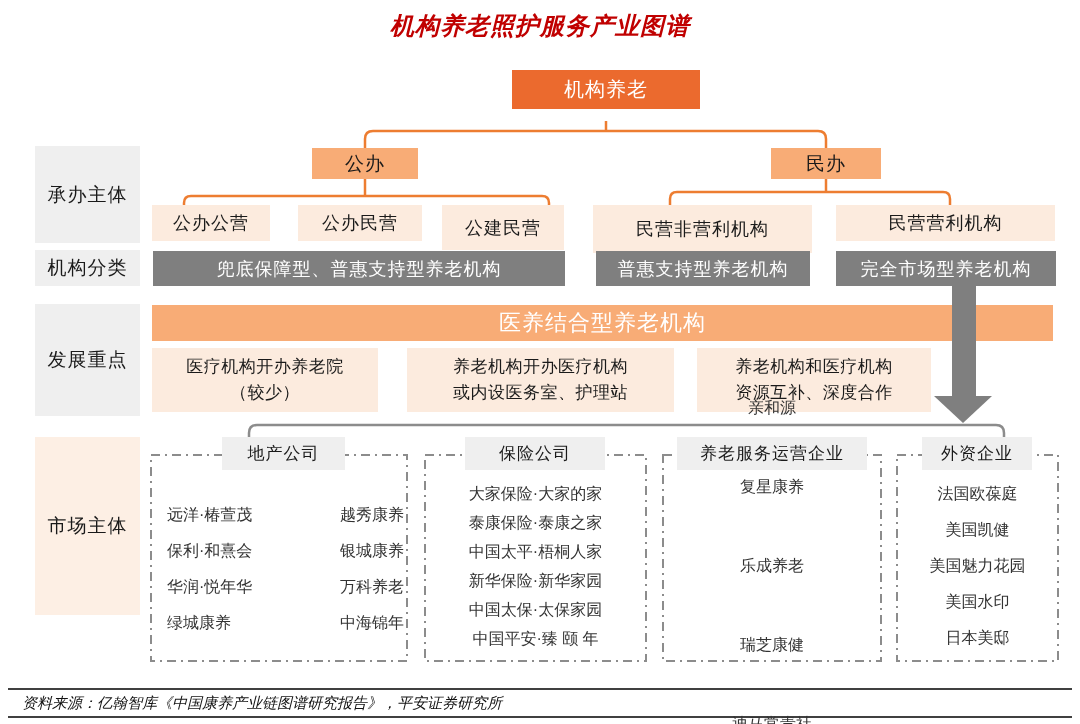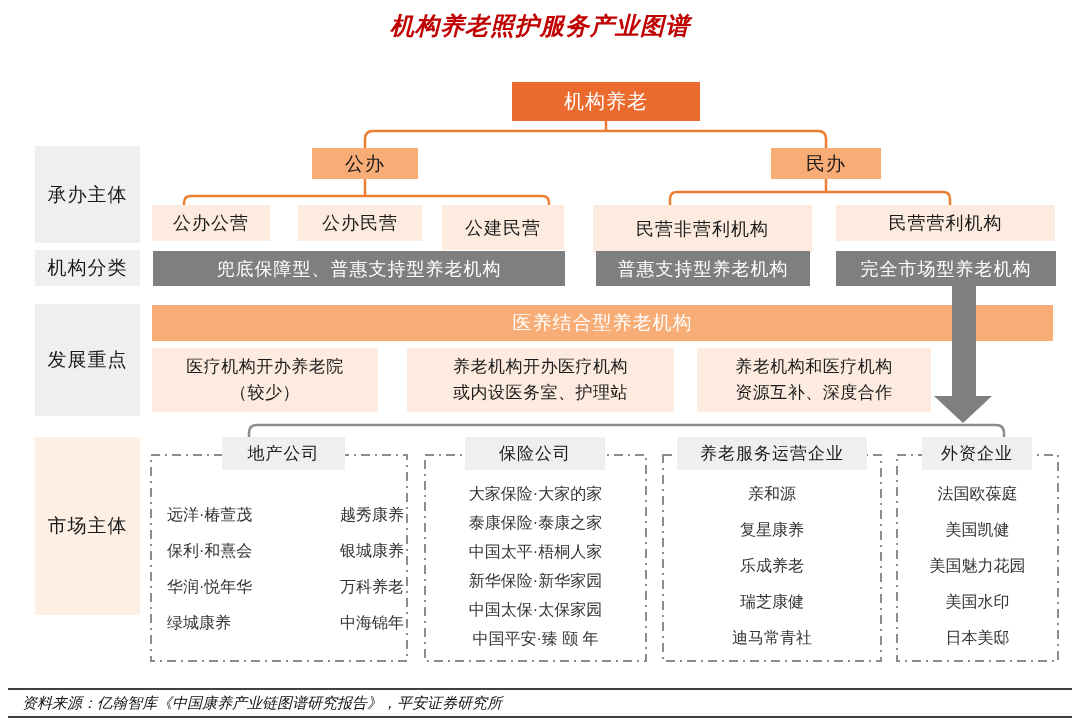--- a/index.html
+++ b/index.html
@@ -13,21 +13,21 @@
     left:0;top:9px;width:1080px;height:34px;display:flex;align-items:center;justify-content:center;
     font-family:"Liberation Serif","DejaVu Serif",serif;font-style:italic;font-weight:bold;
     font-size:24px;color:#c00000;letter-spacing:1px;z-index:1;
   }
   .root-node{background:#EB6A2E;color:#ffffff;font-size:20px;letter-spacing:1px;}
   .mid-node{background:#F8AC76;color:#1a1a1a;font-size:19px;letter-spacing:1px;}
   .row-label{background:#EFEFEF;color:#1a1a1a;font-size:19px;letter-spacing:1px;}
   .row-label.cream{background:#FDEFE4;}
   .leaf{background:#FCEBDE;color:#1a1a1a;font-size:18px;letter-spacing:1px;}
   .grayband{background:#7F7F7F;color:#ffffff;font-size:18px;letter-spacing:1px;}
-  .banner{background:#F8AC76;color:#ffffff;font-size:19px;letter-spacing:1px;}
+  .banner{background:#F8AC76;color:#ffffff;font-size:22px;letter-spacing:1px;}
   .devbox{background:#FCEBDE;color:#1a1a1a;font-size:17px;line-height:26px;flex-direction:column;letter-spacing:0.5px;}
   .mk-header{background:#EFEFEF;color:#1a1a1a;font-size:17px;letter-spacing:1px;z-index:3;}
   .mk-list{display:flex;flex-direction:column;justify-content:center;z-index:3;font-size:16px;color:#333;}
   .mk-list.centered{align-items:center;text-align:center;}
   .mk-row{display:flex;line-height:36px;padding-left:16px;gap:23px;}
   .mk-row .c1{width:150px;text-align:left;}
   .mk-row .c2{text-align:left;}
   .mk-item{line-height:29px;}
   .mk-item.tall{line-height:36px;}
   .overlay{position:absolute;left:0;top:0;z-index:2;pointer-events:none;}
@@ -37,21 +37,21 @@
     font-family:"Liberation Serif","DejaVu Serif",serif;font-style:italic;font-size:15px;color:#111;z-index:1;
   }
 </style>
 </head>
 <body>
 
 <div class="canvas">
 
   <div class="abs title">机构养老照护服务产业图谱</div>
 
-  <div class="abs box root-node" style="left:512px;top:82px;width:188px;height:39px;">机构养老</div>
+  <div class="abs box root-node" style="left:512px;top:70px;width:188px;height:39px;">机构养老</div>
 
   <div class="abs box mid-node" style="left:312px;top:148px;width:106px;height:31px;">公办</div>
   <div class="abs box mid-node" style="left:771px;top:148px;width:110px;height:31px;">民办</div>
 
   <div class="abs box row-label" style="left:35px;top:146px;width:105px;height:97px;">承办主体</div>
   <div class="abs box row-label" style="left:35px;top:250px;width:105px;height:36px;">机构分类</div>
   <div class="abs box row-label" style="left:35px;top:304px;width:105px;height:112px;">发展重点</div>
   <div class="abs box row-label cream" style="left:35px;top:437px;width:105px;height:178px;">市场主体</div>
 
   <div class="abs box leaf" style="left:152px;top:205px;width:118px;height:36px;">公办公营</div>
@@ -129,21 +129,21 @@
 
   <div class="abs mk-list centered" style="left:425px;top:472px;width:221px;height:187px;">
     <div class="mk-item">大家保险·大家的家</div>
     <div class="mk-item">泰康保险·泰康之家</div>
     <div class="mk-item">中国太平·梧桐人家</div>
     <div class="mk-item">新华保险·新华家园</div>
     <div class="mk-item">中国太保·太保家园</div>
     <div class="mk-item">中国平安·臻 颐 年</div>
   </div>
 
-  <div class="abs mk-list centered" style="left:663px;top:472px;width:218px;height:187px;">
+  <div class="abs mk-list centered" style="left:663px;top:472px;width:218px;height:187px;gap:43px;">
     <div class="mk-item tall">亲和源</div>
     <div class="mk-item tall">复星康养</div>
     <div class="mk-item tall">乐成养老</div>
     <div class="mk-item tall">瑞芝康健</div>
     <div class="mk-item tall">迪马常青社</div>
   </div>
 
   <div class="abs mk-list centered" style="left:897px;top:472px;width:161px;height:187px;">
     <div class="mk-item tall">法国欧葆庭</div>
     <div class="mk-item tall">美国凯健</div>

